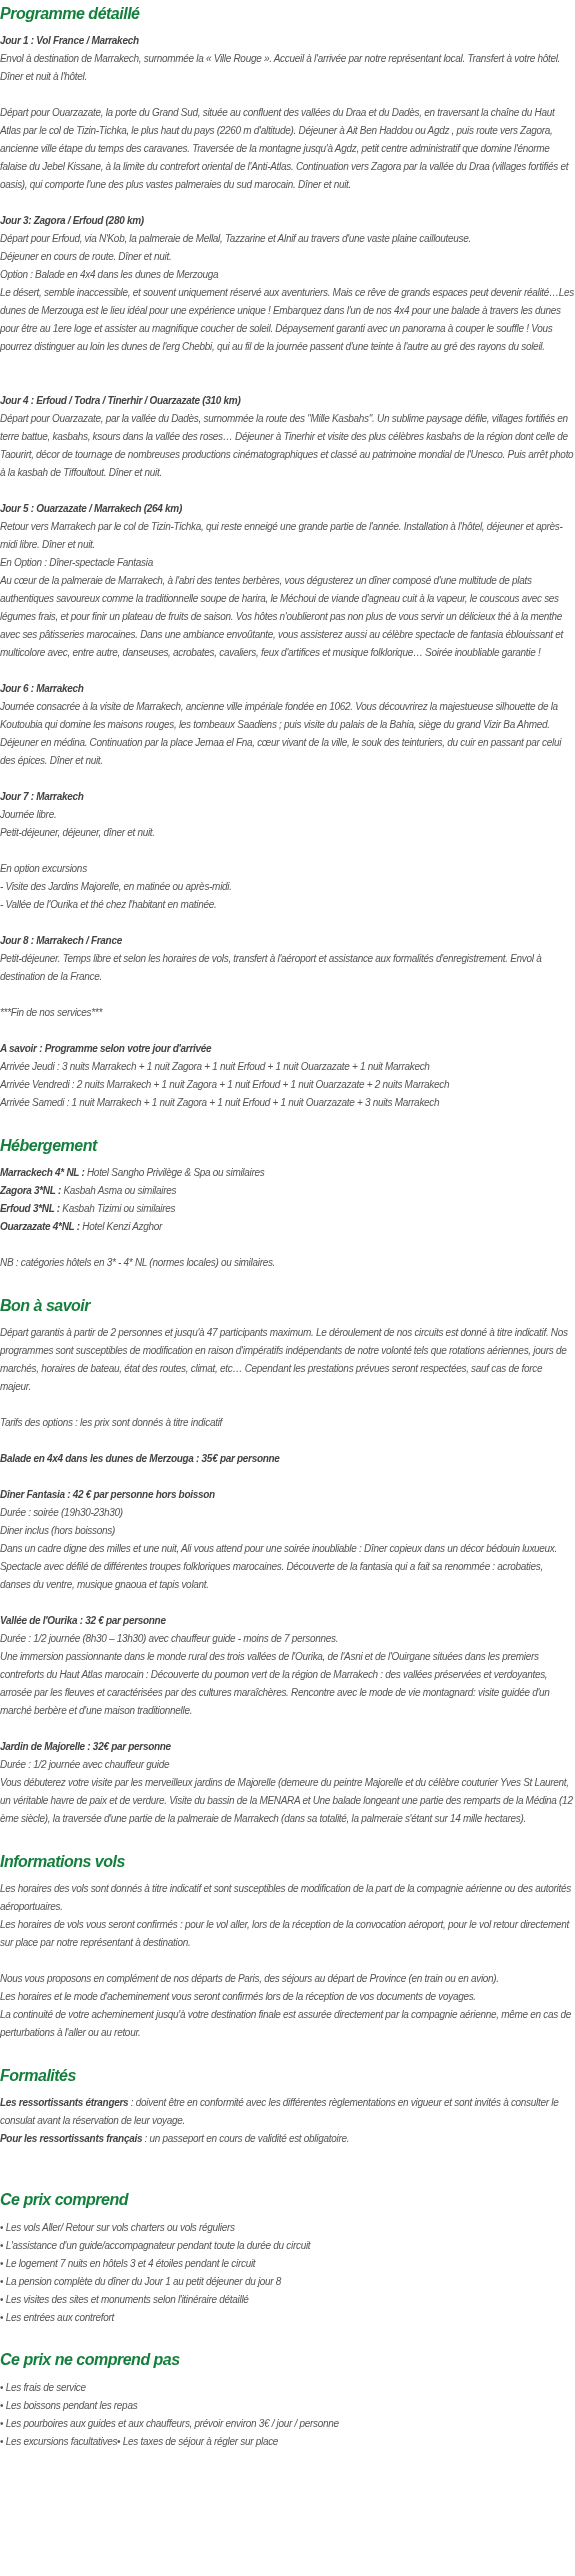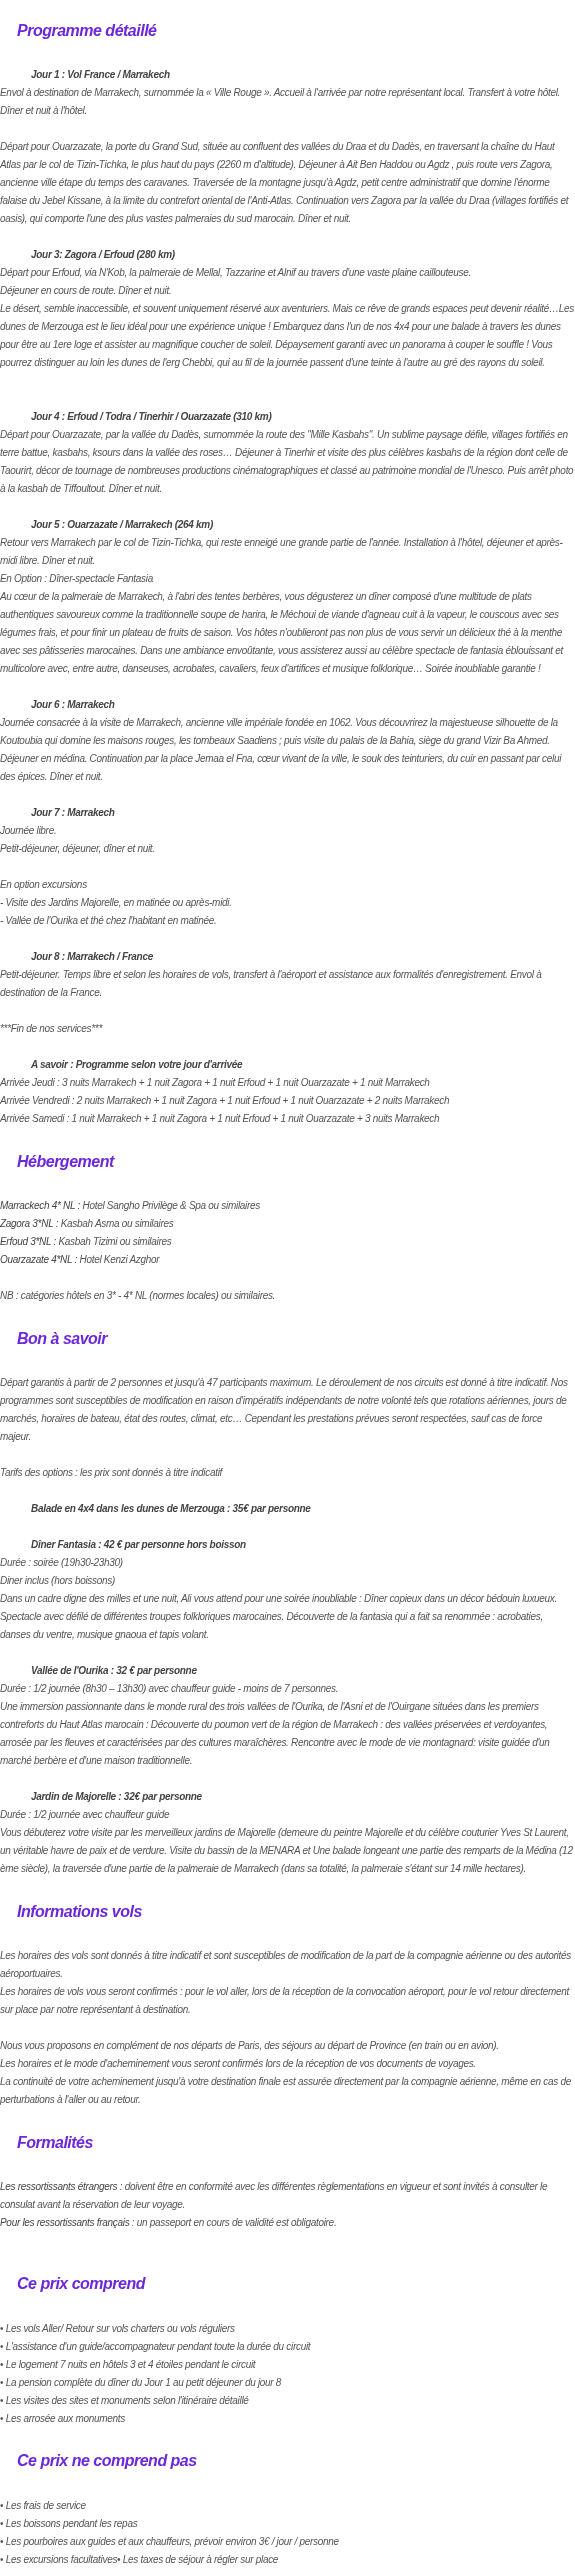--- a/index.html
+++ b/index.html
@@ -5,40 +5,40 @@
   html, body { margin: 0; padding: 0; background: #ffffff; }
   body {
     width: 575px;
     font-family: "Liberation Sans", "DejaVu Sans", sans-serif;
     color: #555555;
     font-size: 10px;
     letter-spacing: -0.3px;
   }
   .page { padding: 0 0 7.6px 0; }
   h2.section-title {
-    margin: 17px;
-    color: #6d28d9;
+    margin: 0;
+    color: #15803d;
     font-style: italic;
     font-weight: bold;
     font-size: 16px;
     line-height: 23px;
     letter-spacing: -0.5px;
     padding-top: 1.5px;
     padding-bottom: 7.6px;
   }
   .section { margin-bottom: 20px; }
   p.line, div.line {
     margin: 0;
     font-style: italic;
     line-height: 18px;
     min-height: 18px;
   }
-  .strong { font-weight: normal; color: #444444; }
+  .strong { font-weight: bold; color: #444444; }
   .spacer { height: 18px; }
-  .day-title { font-weight: bold; font-style: italic; color: #444444; line-height: 18px; margin: 0; padding-left: 31px; }
+  .day-title { font-weight: bold; font-style: italic; color: #444444; line-height: 18px; margin: 0; }
   .bullet::before { content: "\2022\00a0"; font-style: normal; }
 </style>
 </head>
 <body>
 
 <div class="page">
 
   <section class="section">
     <h2 class="section-title">Programme détaillé</h2>
 
@@ -50,20 +50,21 @@
 
     <div>
       <p class="line">Départ pour Ouarzazate, la porte du Grand Sud, située au confluent des vallées du Draa et du Dadès, en traversant la chaîne du Haut Atlas par le col de Tizin-Tichka, le plus haut du pays (2260 m d'altitude). Déjeuner à Ait Ben Haddou ou Agdz , puis route vers Zagora, ancienne ville étape du temps des caravanes. Traversée de la montagne jusqu'à Agdz, petit centre administratif que domine l'énorme falaise du Jebel Kissane, à la limite du contrefort oriental de l'Anti-Atlas. Continuation vers Zagora par la vallée du Draa (villages fortifiés et oasis), qui comporte l'une des plus vastes palmeraies du sud marocain. Dîner et nuit.</p>
     </div>
     <div class="spacer"></div>
 
     <div>
       <p class="day-title">Jour 3: Zagora / Erfoud (280 km)</p>
       <p class="line">Départ pour Erfoud, via N'Kob, la palmeraie de Mellal, Tazzarine et Alnif au travers d'une vaste plaine caillouteuse.</p>
       <p class="line">Déjeuner en cours de route. Dîner et nuit.</p>
+      <p class="line">Option : Balade en 4x4 dans les dunes de Merzouga</p>
       <p class="line">Le désert, semble inaccessible, et souvent uniquement réservé aux aventuriers. Mais ce rêve de grands espaces peut devenir réalité…Les dunes de Merzouga est le lieu idéal pour une expérience unique ! Embarquez dans l'un de nos 4x4 pour une balade à travers les dunes pour être au 1ere loge et assister au magnifique coucher de soleil. Dépaysement garanti avec un panorama à couper le souffle ! Vous pourrez distinguer au loin les dunes de l'erg Chebbi, qui au fil de la journée passent d'une teinte à l'autre au gré des rayons du soleil.</p>
     </div>
     <div class="spacer"></div>
     <div class="spacer"></div>
 
     <div>
       <p class="day-title">Jour 4 : Erfoud / Todra / Tinerhir / Ouarzazate (310 km)</p>
       <p class="line">Départ pour Ouarzazate, par la vallée du Dadès, surnommée la route des "Mille Kasbahs". Un sublime paysage défile, villages fortifiés en terre battue, kasbahs, ksours dans la vallée des roses… Déjeuner à Tinerhir et visite des plus célèbres kasbahs de la région dont celle de Taourirt, décor de tournage de nombreuses productions cinématographiques et classé au patrimoine mondial de l'Unesco. Puis arrêt photo à la kasbah de Tiffoultout. Dîner et nuit.</p>
     </div>
     <div class="spacer"></div>
@@ -172,21 +173,21 @@
     <div class="spacer"></div>
   </section>
 
   <section class="section">
     <h2 class="section-title">Ce prix comprend</h2>
     <p class="line bullet">Les vols Aller/ Retour sur vols charters ou vols réguliers</p>
     <p class="line bullet">L'assistance d'un guide/accompagnateur pendant toute la durée du circuit</p>
     <p class="line bullet">Le logement 7 nuits en hôtels 3 et 4 étoiles pendant le circuit</p>
     <p class="line bullet">La pension complète du dîner du Jour 1 au petit déjeuner du jour 8</p>
     <p class="line bullet">Les visites des sites et monuments selon l'itinéraire détaillé</p>
-    <p class="line bullet">Les arrosée aux monuments</p>
+    <p class="line bullet">Les entrées aux contrefort</p>
   </section>
 
   <section class="section">
     <h2 class="section-title">Ce prix ne comprend pas</h2>
     <p class="line bullet">Les frais de service</p>
     <p class="line bullet">Les boissons pendant les repas</p>
     <p class="line bullet">Les pourboires aux guides et aux chauffeurs, prévoir environ 3€ / jour / personne</p>
     <p class="line bullet">Les excursions facultatives• Les taxes de séjour à régler sur place</p>
   </section>
 

